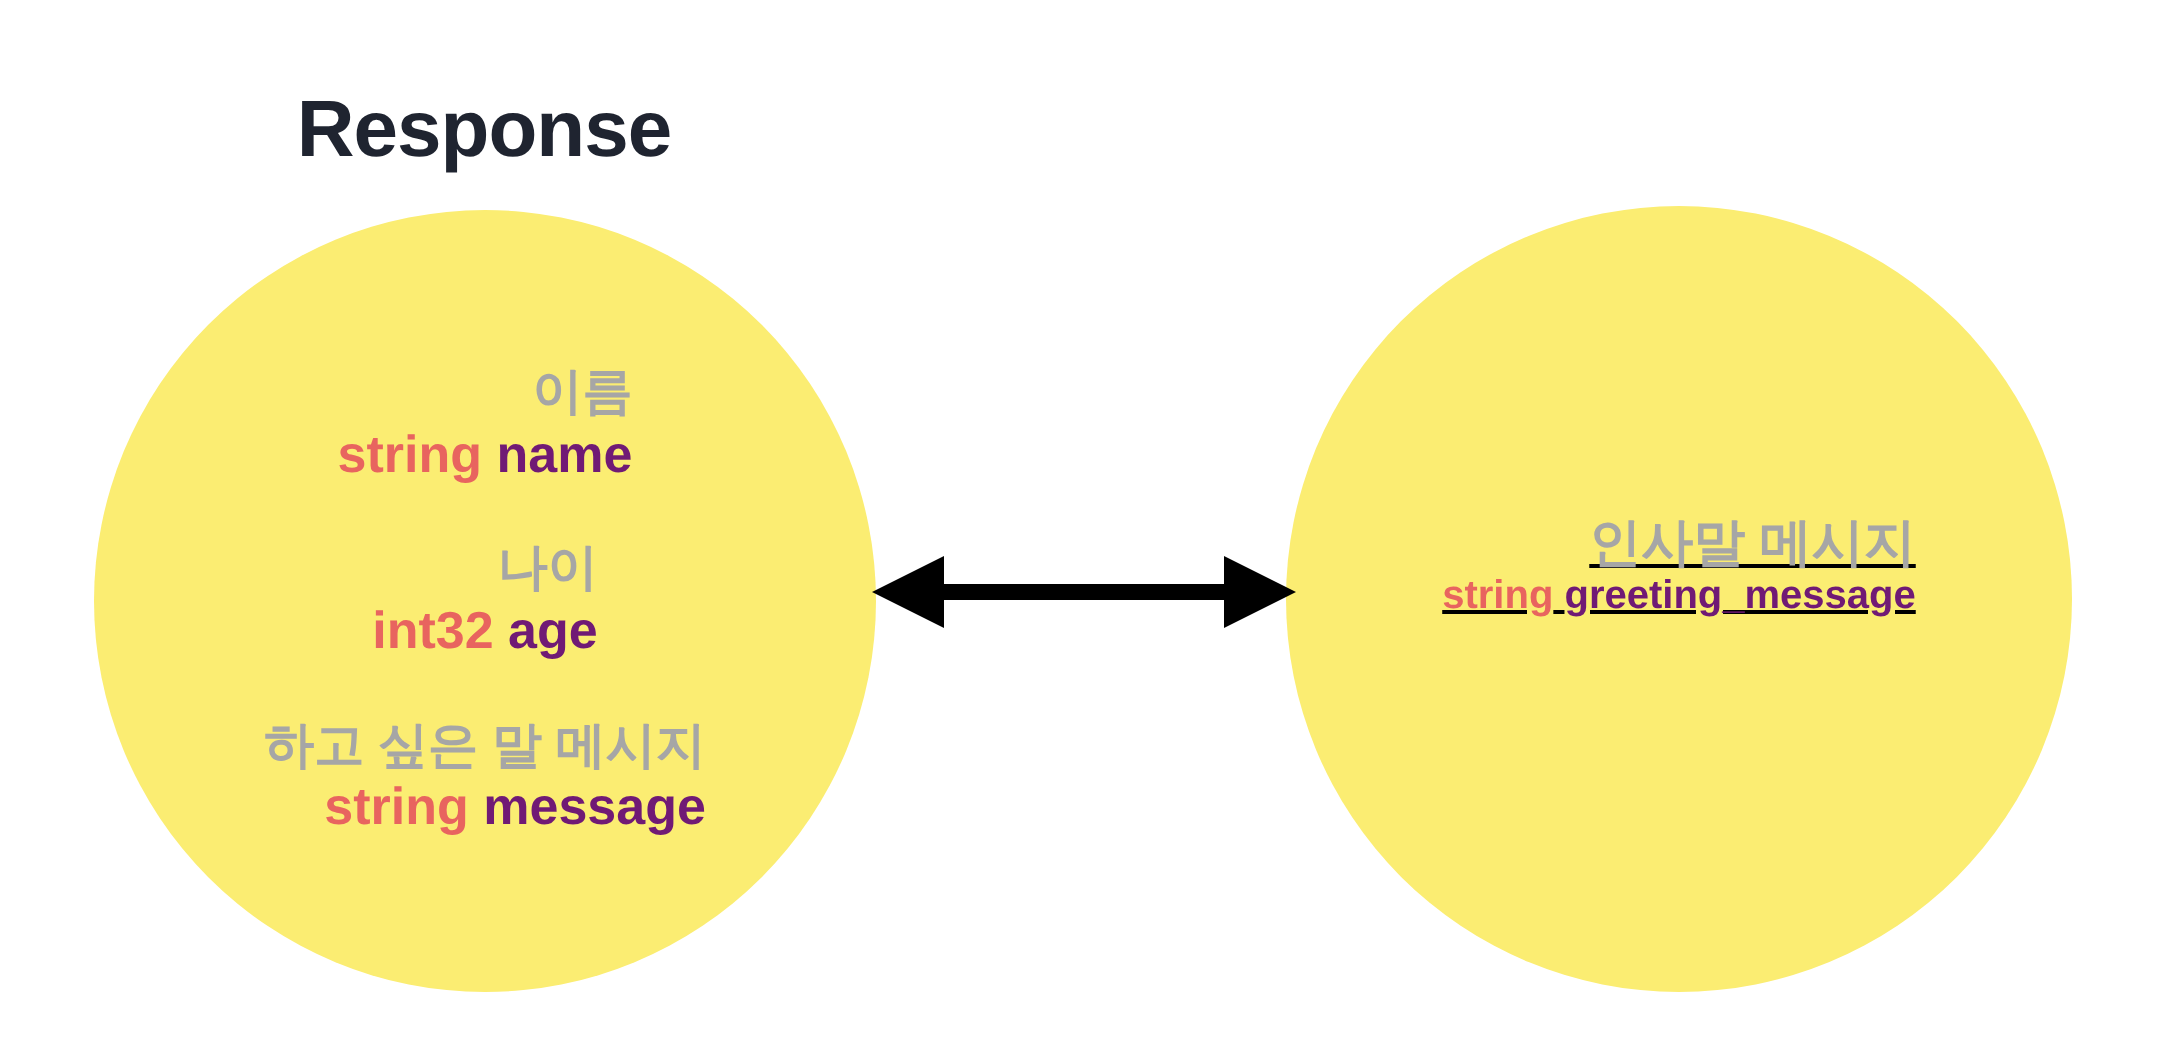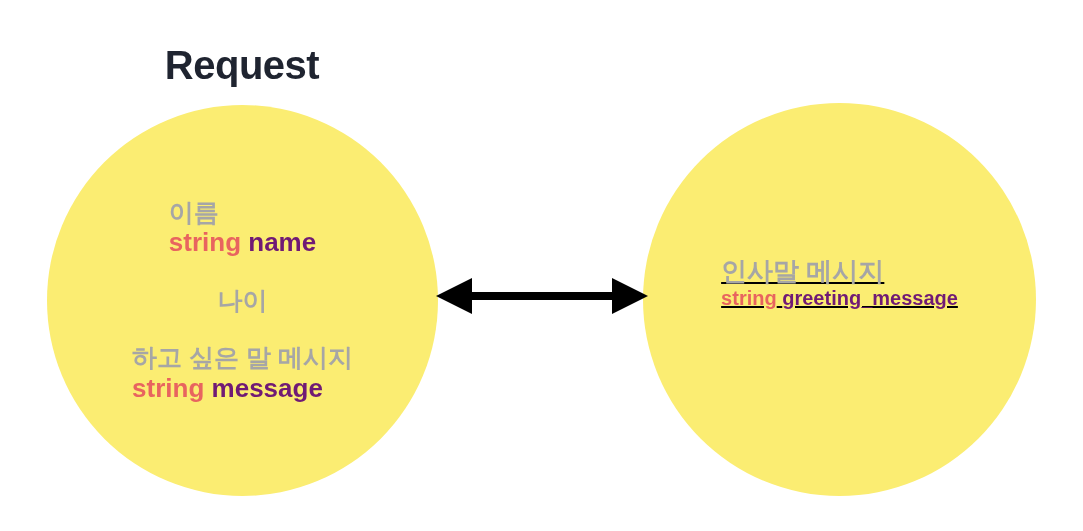--- a/index.html
+++ b/index.html
@@ -51,21 +51,21 @@
   .fields {
     display: flex;
     flex-direction: column;
     align-items: center;
     width: 100%;
   }
   #circle-request .fields  { gap: 28px; }
   #circle-response .fields { gap: 32px; text-decoration: underline; }
 
   .field {
-    text-align: left;
+    text-align: right;
     white-space: nowrap;
     line-height: 1.18;
   }
 
   .field-desc {
     display: block;
     color: #a6a6a6;
     font-weight: bold;
     font-size: 25px;
   }
@@ -93,32 +93,33 @@
     top: 272px;
     width: 212px;
     height: 48px;
   }
 </style>
 </head>
 <body>
 
 <div class="stage">
 
-  <div class="node-title" id="title-request">Request</div>
+  <div class="node-title" id="title-request">Response</div>
 
   <div class="node-circle" id="circle-request">
     <div class="fields">
 
       <div class="field">
         <span class="field-desc">이름</span>
         <span class="field-decl"><span class="field-type">string</span> <span class="field-name">name</span></span>
       </div>
 
       <div class="field">
         <span class="field-desc">나이</span>
+        <span class="field-decl"><span class="field-type">int32</span> <span class="field-name">age</span></span>
       </div>
 
       <div class="field">
         <span class="field-desc">하고 싶은 말 메시지</span>
         <span class="field-decl"><span class="field-type">string</span> <span class="field-name">message</span></span>
       </div>
 
     </div>
   </div>
 

